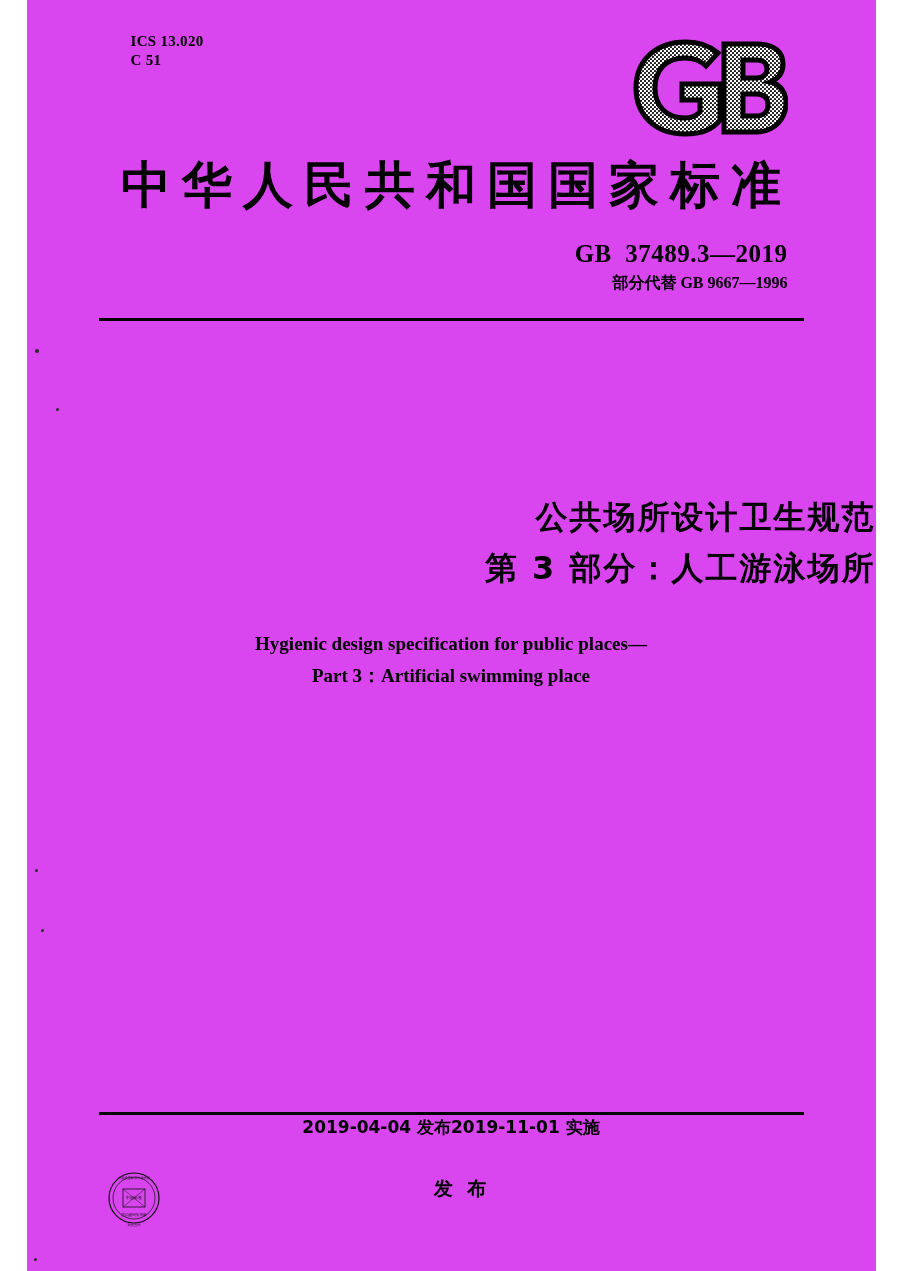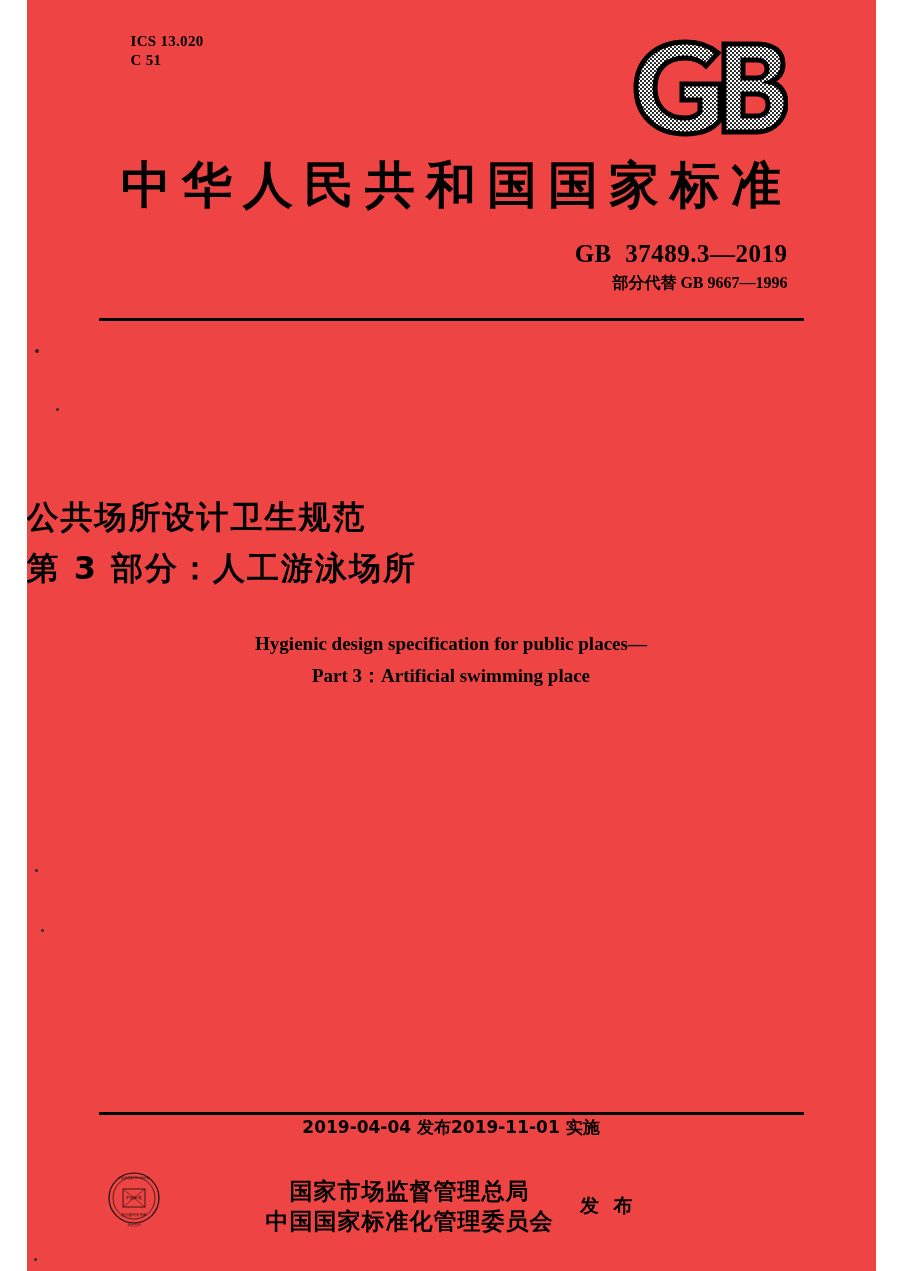--- a/index.html
+++ b/index.html
@@ -9,21 +9,21 @@
   }
   body {
     font-family: "Liberation Sans", sans-serif;
     color: #000000;
   }
   .page {
     position: relative;
     width: 849px;
     height: 1271px;
     margin: 0 auto;
-    background: #ef4444;
+    background: #d946ef;
     overflow: hidden;
   }
 
   
   .ics-block {
     position: absolute;
     left: 104px;
     top: 32px;
     font-family: "Liberation Serif", serif;
     font-weight: bold;
@@ -86,21 +86,21 @@
     background: #000;
   }
   .rule-top { top: 318px; height: 3px; }
   .rule-bottom { top: 1112px; height: 3px; }
 
   
   .doc-title-cn {
     position: absolute;
     left: 0; right: 0;
     top: 492px;
-    text-align: left;
+    text-align: right;
     font-family: "DejaVu Sans", sans-serif;
     font-weight: bold;
     font-size: 32px;
     line-height: 1.58;
     letter-spacing: 2px;
   }
   .doc-title-en {
     position: absolute;
     left: 0; right: 0;
     top: 628px;
@@ -217,24 +217,20 @@
   </div>
 
   <div class="rule rule-bottom"></div>
 
   <div class="date-row">
     <span>2019-04-04 发布</span>
     <span>2019-11-01 实施</span>
   </div>
 
   <div class="publisher">
-    <span class="lines">
-      <div>国家市场监督管理总局</div>
-      <div>中国国家标准化管理委员会</div>
-    </span>
     <span class="issue">发 布</span>
   </div>
 
   <div class="seal">
     <svg viewBox="0 0 66 66" width="66" height="66" aria-hidden="true">
       <circle cx="33" cy="30" r="25" fill="none" stroke="#111" stroke-width="1.2"></circle>
       <circle cx="33" cy="30" r="21" fill="none" stroke="#111" stroke-width="0.7"></circle>
       <rect x="22" y="21" width="22" height="18" fill="none" stroke="#111" stroke-width="0.8"></rect>
       <path d="M22 21 L44 39 M44 21 L22 39" stroke="#111" stroke-width="0.5"></path>
       <text x="33" y="31" font-family="DejaVu Sans, sans-serif" font-size="4" text-anchor="middle" fill="#111">中国标准</text>

